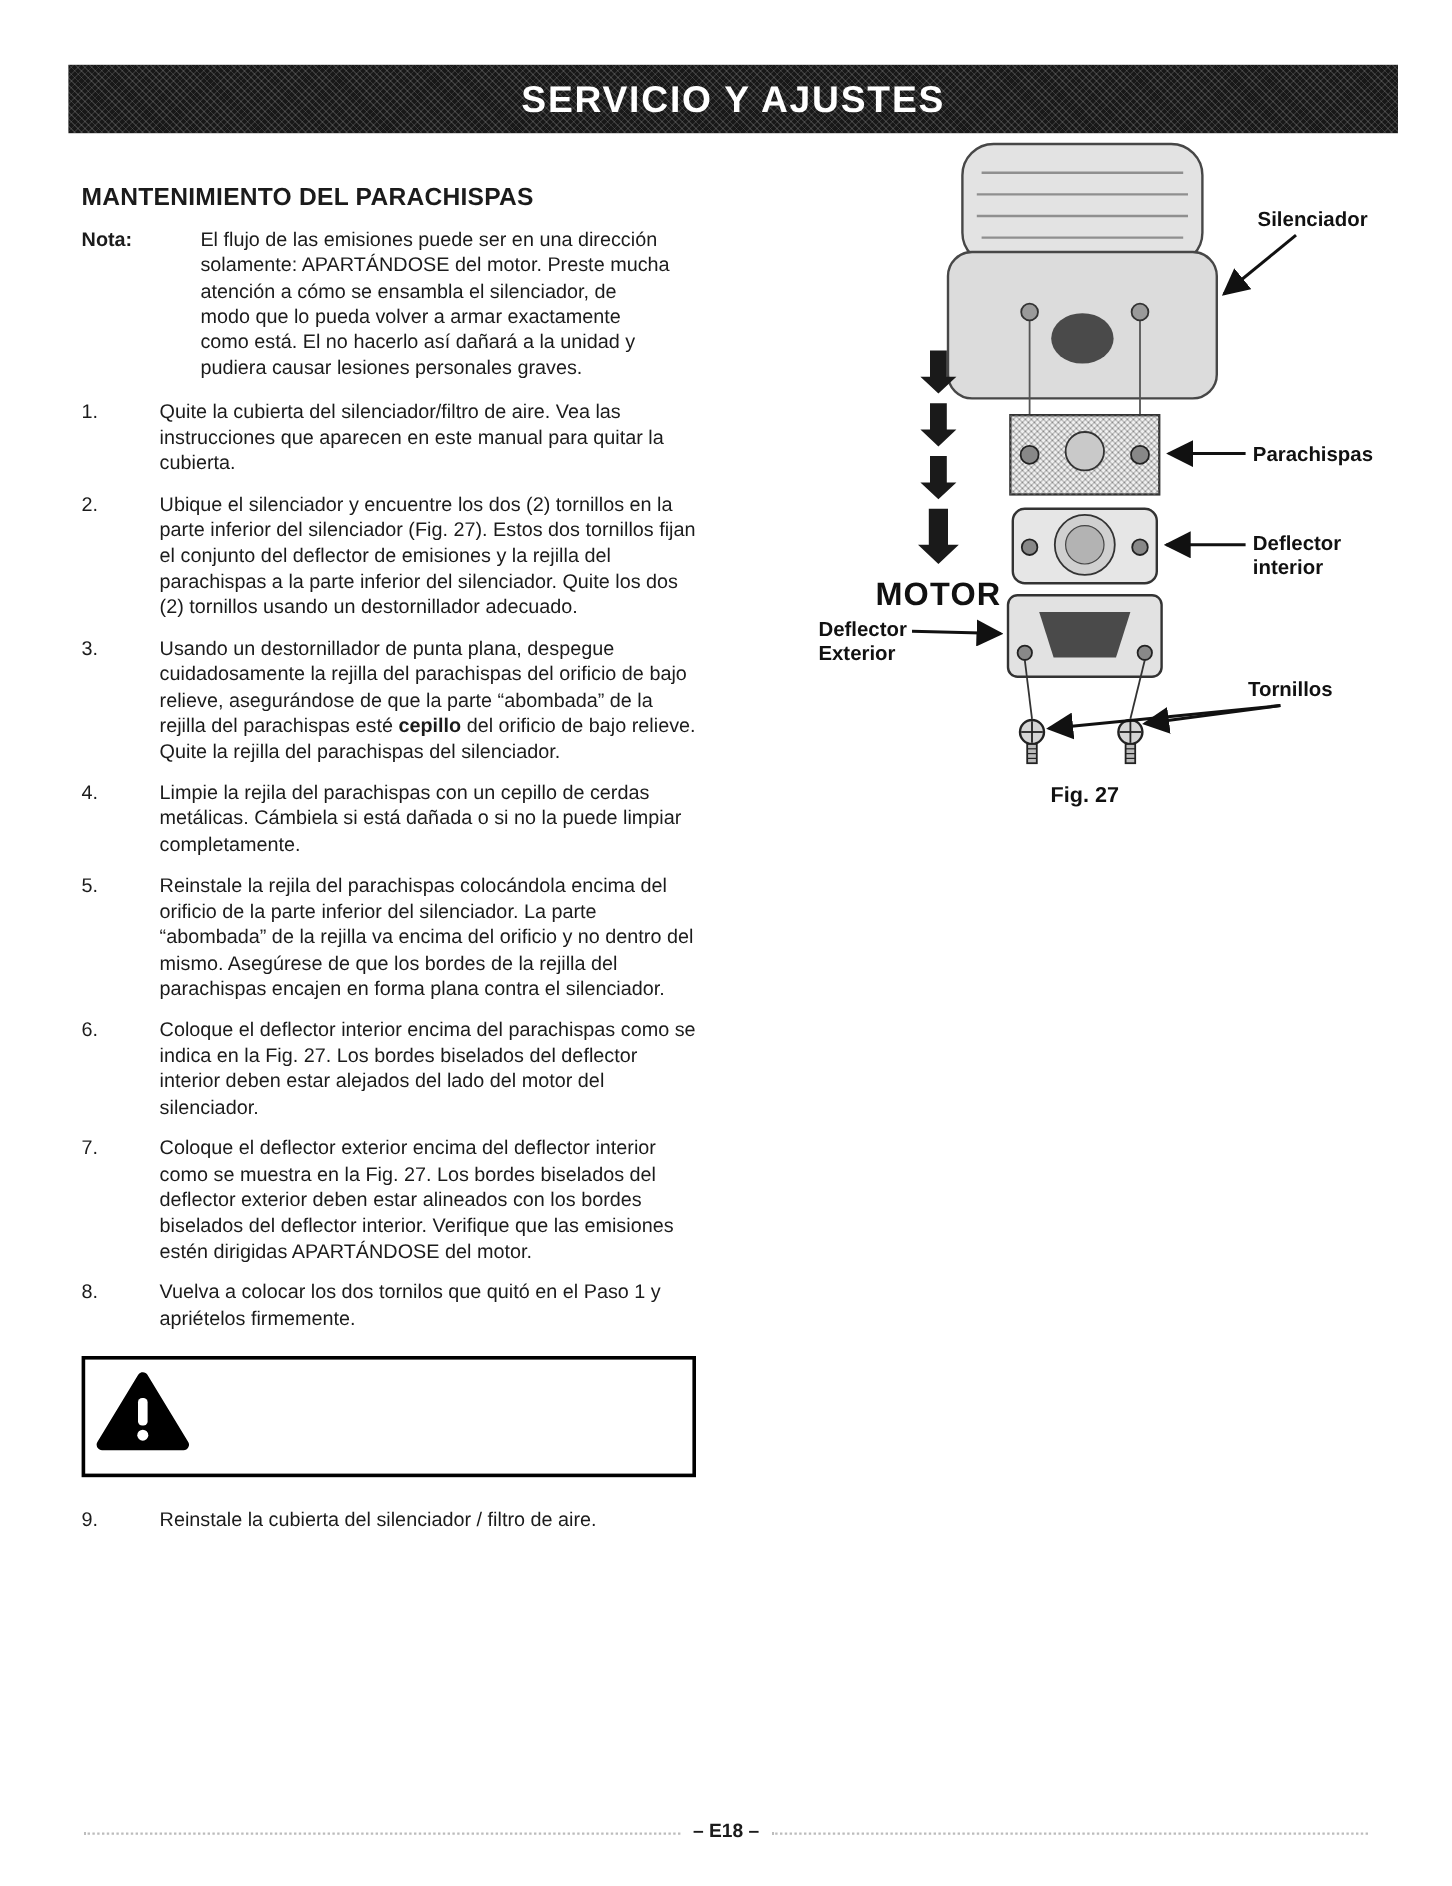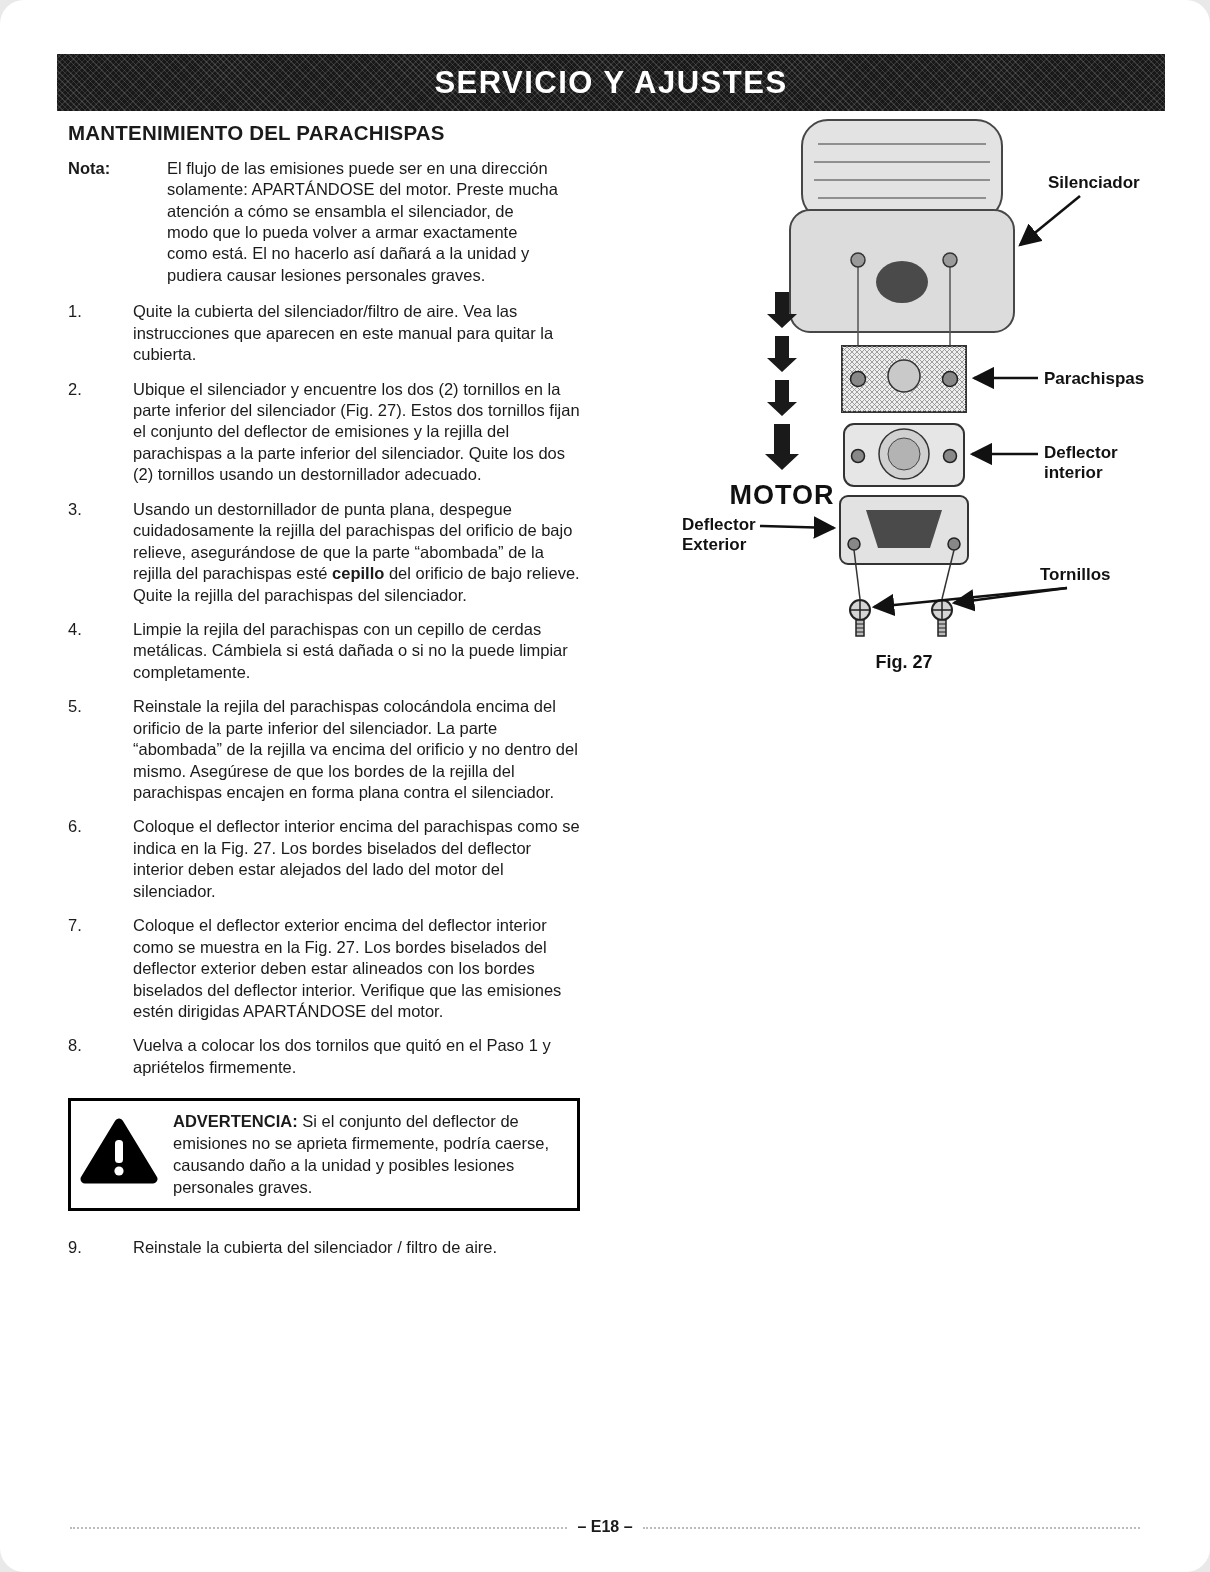--- a/index.html
+++ b/index.html
@@ -2,34 +2,33 @@
 <html><head>
 <meta charset="utf-8">
 <style>
   * { margin:0; padding:0; box-sizing:border-box; }
   html,body { background:#e9e9e9; }
   .page {
     position:relative; width:1210px; height:1572px; margin:0 auto;
     background:#ffffff; color:#1b1b1b;
     font-family:"Liberation Sans", sans-serif;
     overflow:hidden;
-    border-radius:24px;
   }
   .banner {
     position:absolute; left:57px; top:54px; width:1108px; height:57px;
     display:flex; align-items:center; justify-content:center;
     background-color:#181818;
     background-image:
       repeating-linear-gradient(45deg, rgba(255,255,255,.14) 0 1px, transparent 1px 4px),
       repeating-linear-gradient(-45deg, rgba(255,255,255,.10) 0 1px, transparent 1px 4px);
   }
   .banner-title { color:#ffffff; font-weight:bold; font-size:31px; letter-spacing:1.5px; }
 
   .left-col { position:absolute; left:68px; top:120px; width:512px; font-size:16.5px; line-height:1.3; }
-  .title { font-size:20.5px; font-weight:bold; margin-bottom:11px; letter-spacing:.2px; }
+  .title { font-size:20.5px; font-weight:bold; margin-bottom:11px; letter-spacing:.2px;margin-top:32px; }
 
   .hang { display:grid;gap:32px; }
   .note { grid-template-columns:67px 1fr; margin-bottom:15px; }
   .note-body { max-width:392px; }
   .step { grid-template-columns:33px 1fr; margin-bottom:13px; }
   .hang-label { font-weight:bold; }
 
   .warning-box {
     border:3px solid #000; width:512px;
     display:flex; align-items:center; gap:14px;
@@ -108,21 +107,20 @@
     </div>
 
     <div class="warning-box">
       <span class="warning-icon-wrap">
         <svg width="80" height="68" viewBox="0 0 80 68">
           <path d="M40 5 L74 61 L6 61 Z" fill="#000" stroke="#000" stroke-width="9" stroke-linejoin="round"></path>
           <rect x="36" y="22" width="8" height="23" rx="3.5" fill="#fff"></rect>
           <circle cx="40" cy="53" r="4.6" fill="#fff"></circle>
         </svg>
       </span>
-      <div class="warning-text"><b>ADVERTENCIA:</b><span> Si el conjunto del deflector de emisiones no se aprieta firmemente, podría caerse, causando daño a la unidad y posibles lesiones personales graves.</span></div>
     </div>
 
     <div class="hang step">
       <span class="step-num">9.</span>
       <div class="step-text">Reinstale la cubierta del silenciador / filtro de aire.</div>
     </div>
   </div>
 
   <svg class="fig" width="566" height="585" viewBox="0 0 566 585">
     <defs>

